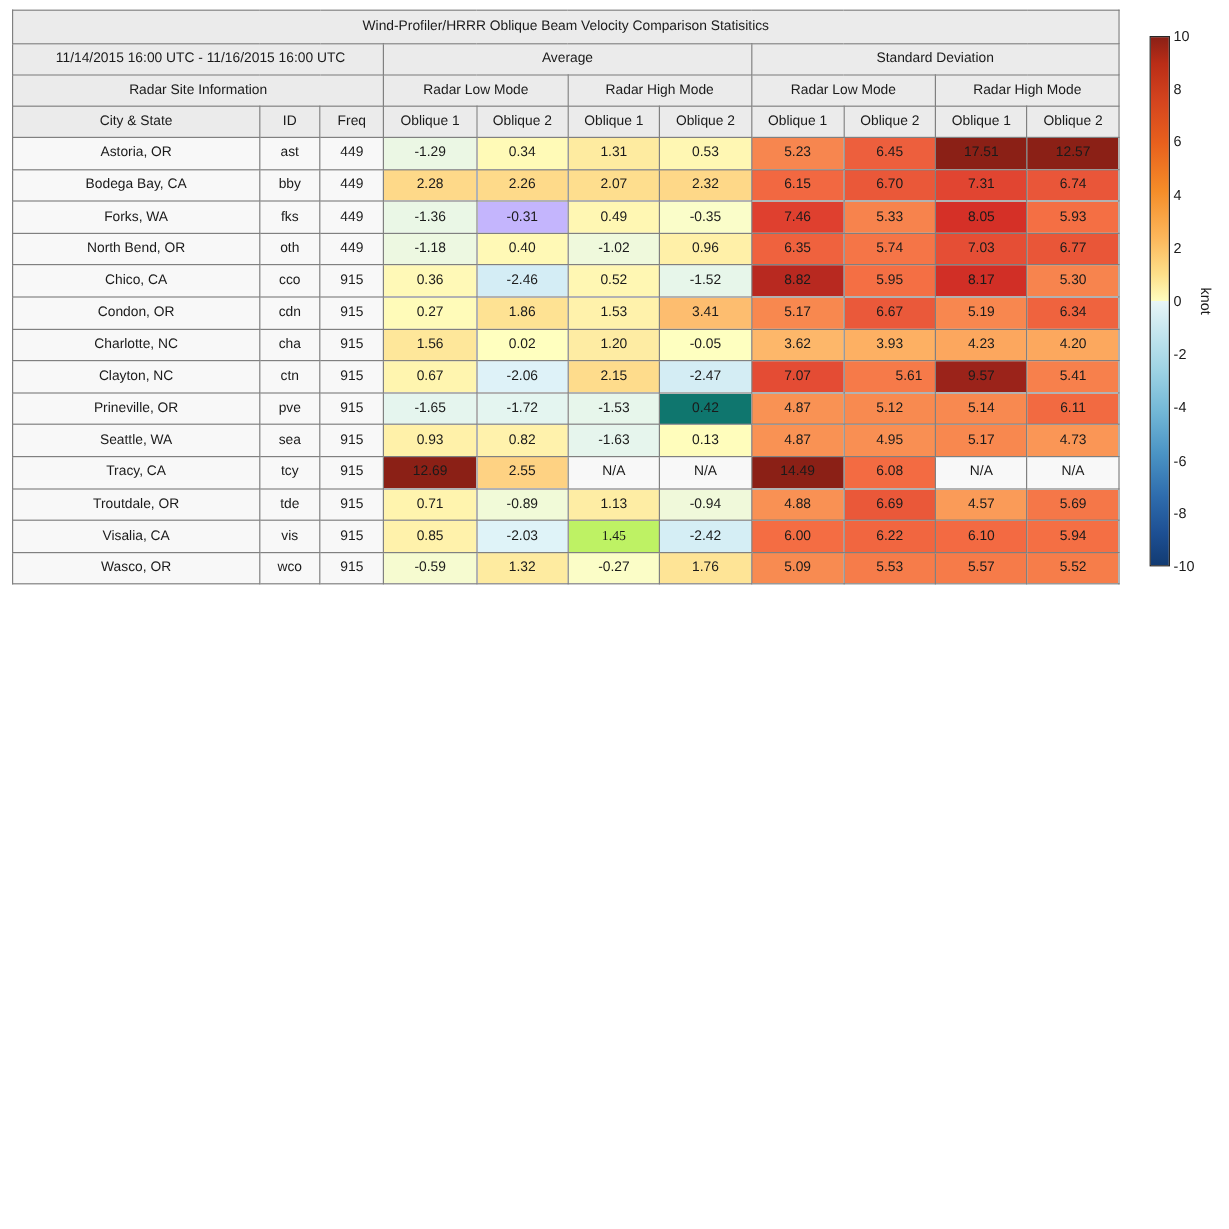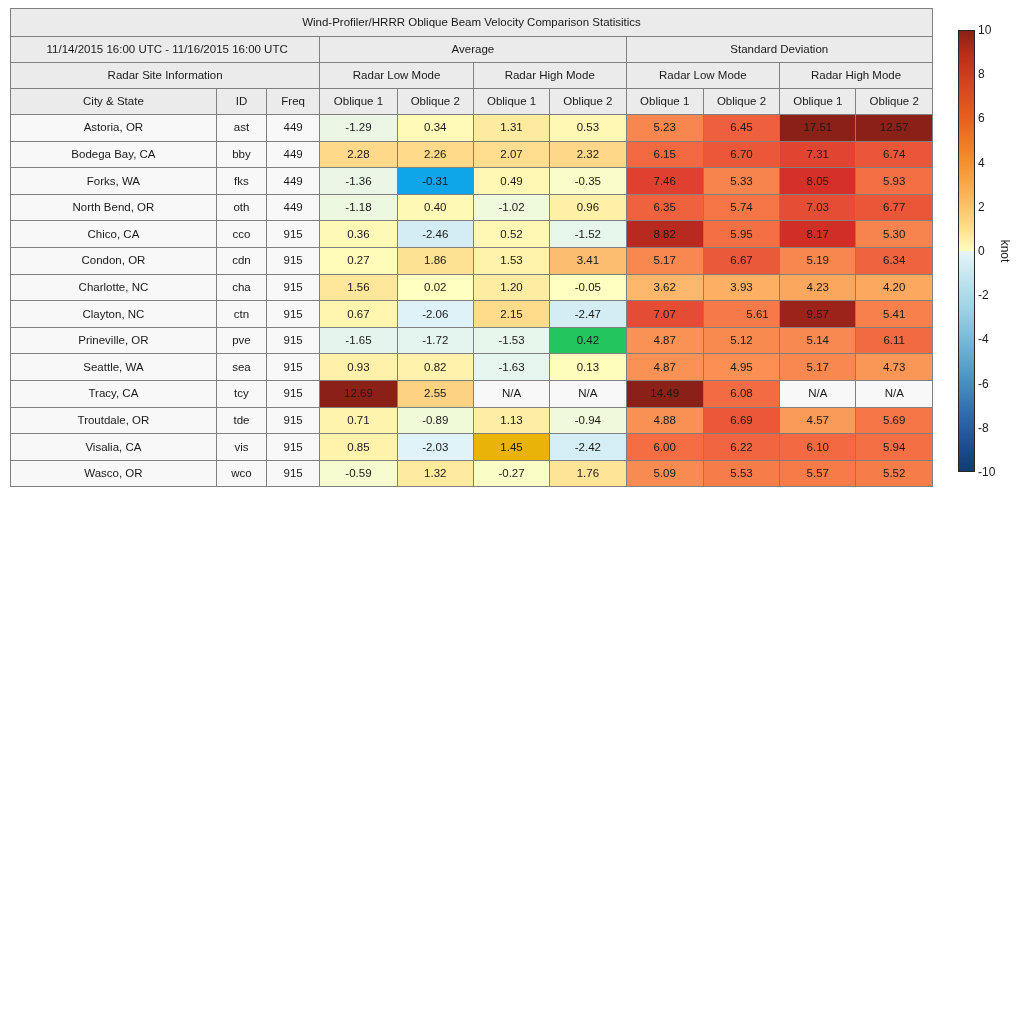--- a/index.html
+++ b/index.html
@@ -212,21 +212,21 @@
           <td class="val-cell" style="background: rgb(242, 104, 65);">6.15</td>
           <td class="val-cell" style="background: rgb(234, 88, 57);">6.70</td>
           <td class="val-cell" style="background: rgb(225, 69, 49);">7.31</td>
           <td class="val-cell" style="background: rgb(233, 86, 57);">6.74</td>
         </tr>
         <tr>
           <td class="site-cell">Forks, WA</td>
           <td class="site-cell">fks</td>
           <td class="site-cell">449</td>
           <td class="val-cell" style="background: rgb(234, 247, 230);">-1.36</td>
-          <td class="val-cell" style="background: #0ea5e9;">-0.31</td>
+          <td class="val-cell" style="background: #c4b5fd;">-0.31</td>
           <td class="val-cell" style="background: rgb(255, 247, 179);">0.49</td>
           <td class="val-cell" style="background: rgb(250, 253, 201);">-0.35</td>
           <td class="val-cell" style="background: rgb(223, 64, 47);">7.46</td>
           <td class="val-cell" style="background: rgb(247, 131, 77);">5.33</td>
           <td class="val-cell" style="background: rgb(213, 48, 39);">8.05</td>
           <td class="val-cell" style="background: rgb(244, 111, 68);">5.93</td>
         </tr>
         <tr>
           <td class="site-cell">North Bend, OR</td>
           <td class="site-cell">oth</td>
@@ -292,21 +292,21 @@
           <td class="val-cell" style="background: rgb(155, 35, 26);">9.57</td>
           <td class="val-cell" style="background: rgb(247, 128, 76);">5.41</td>
         </tr>
         <tr>
           <td class="site-cell">Prineville, OR</td>
           <td class="site-cell">pve</td>
           <td class="site-cell">915</td>
           <td class="val-cell" style="background: rgb(229, 245, 238);">-1.65</td>
           <td class="val-cell" style="background: rgb(228, 245, 240);">-1.72</td>
           <td class="val-cell" style="background: rgb(231, 246, 235);">-1.53</td>
-          <td class="val-cell" style="background: #22c55e;">0.42</td>
+          <td class="val-cell" style="background: #0f766e;">0.42</td>
           <td class="val-cell" style="background: rgb(249, 146, 84);">4.87</td>
           <td class="val-cell" style="background: rgb(248, 138, 80);">5.12</td>
           <td class="val-cell" style="background: rgb(248, 137, 80);">5.14</td>
           <td class="val-cell" style="background: rgb(242, 106, 65);">6.11</td>
         </tr>
         <tr>
           <td class="site-cell">Seattle, WA</td>
           <td class="site-cell">sea</td>
           <td class="site-cell">915</td>
           <td class="val-cell" style="background: rgb(255, 241, 169);">0.93</td>
@@ -343,21 +343,21 @@
           <td class="val-cell" style="background: rgb(234, 88, 57);">6.69</td>
           <td class="val-cell" style="background: rgb(250, 155, 88);">4.57</td>
           <td class="val-cell" style="background: rgb(245, 119, 72);">5.69</td>
         </tr>
         <tr>
           <td class="site-cell">Visalia, CA</td>
           <td class="site-cell">vis</td>
           <td class="site-cell">915</td>
           <td class="val-cell" style="background: rgb(255, 242, 171);">0.85</td>
           <td class="val-cell" style="background: rgb(223, 243, 248);">-2.03</td>
-          <td class="val-cell" style="background: #eab308;">1.45</td>
+          <td class="val-cell" style="background: #bef264; font-family: Liberation Serif, serif;">1.45</td>
           <td class="val-cell" style="background: rgb(213, 238, 245);">-2.42</td>
           <td class="val-cell" style="background: rgb(244, 109, 67);">6.00</td>
           <td class="val-cell" style="background: rgb(241, 102, 64);">6.22</td>
           <td class="val-cell" style="background: rgb(243, 106, 66);">6.10</td>
           <td class="val-cell" style="background: rgb(244, 111, 68);">5.94</td>
         </tr>
         <tr>
           <td class="site-cell">Wasco, OR</td>
           <td class="site-cell">wco</td>
           <td class="site-cell">915</td>

